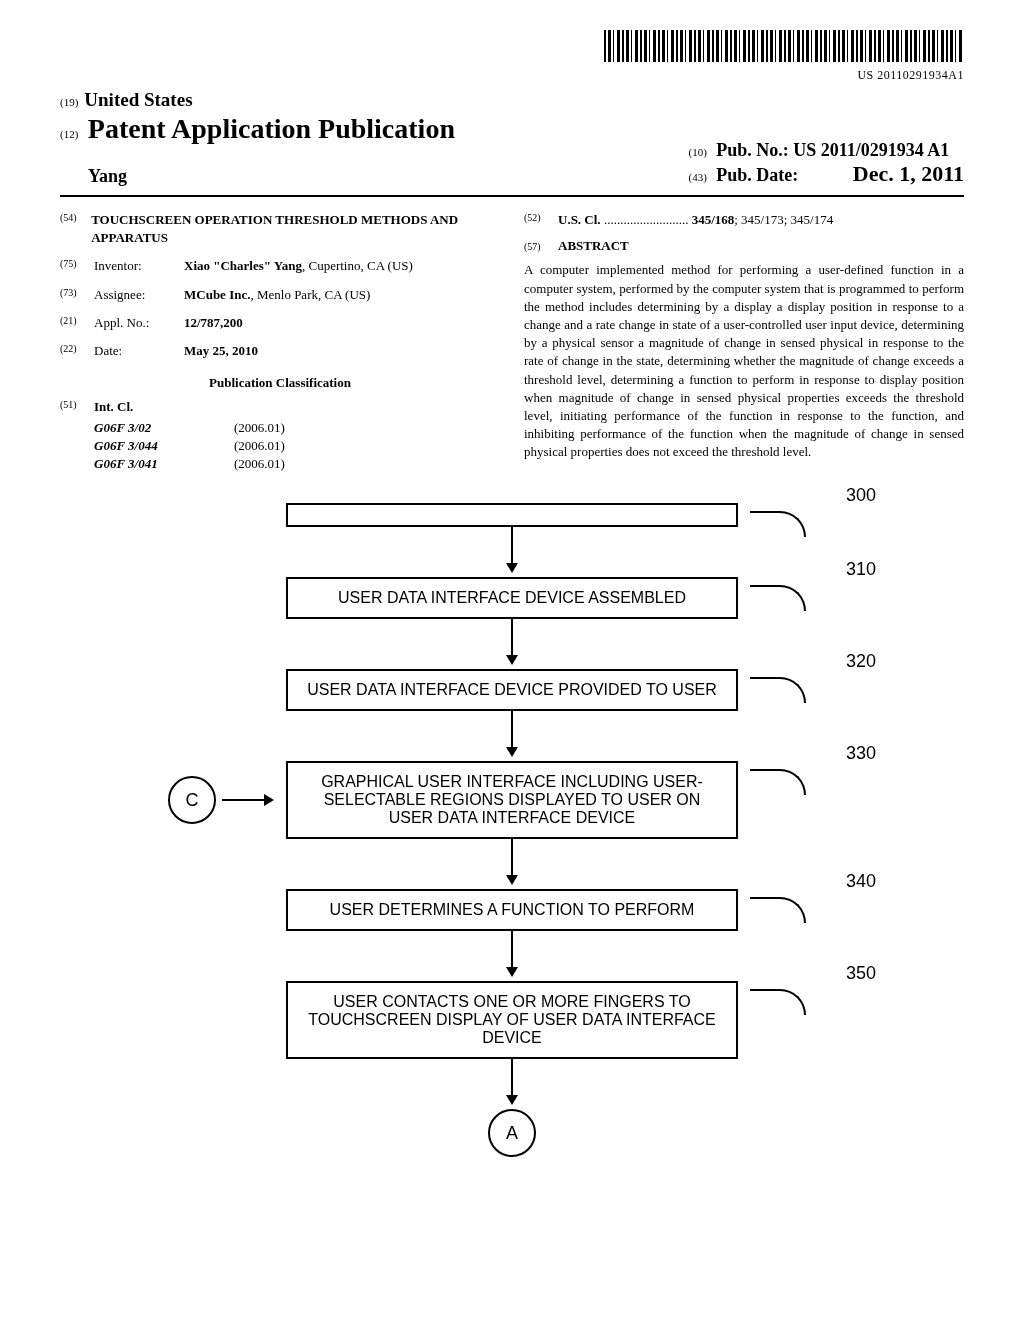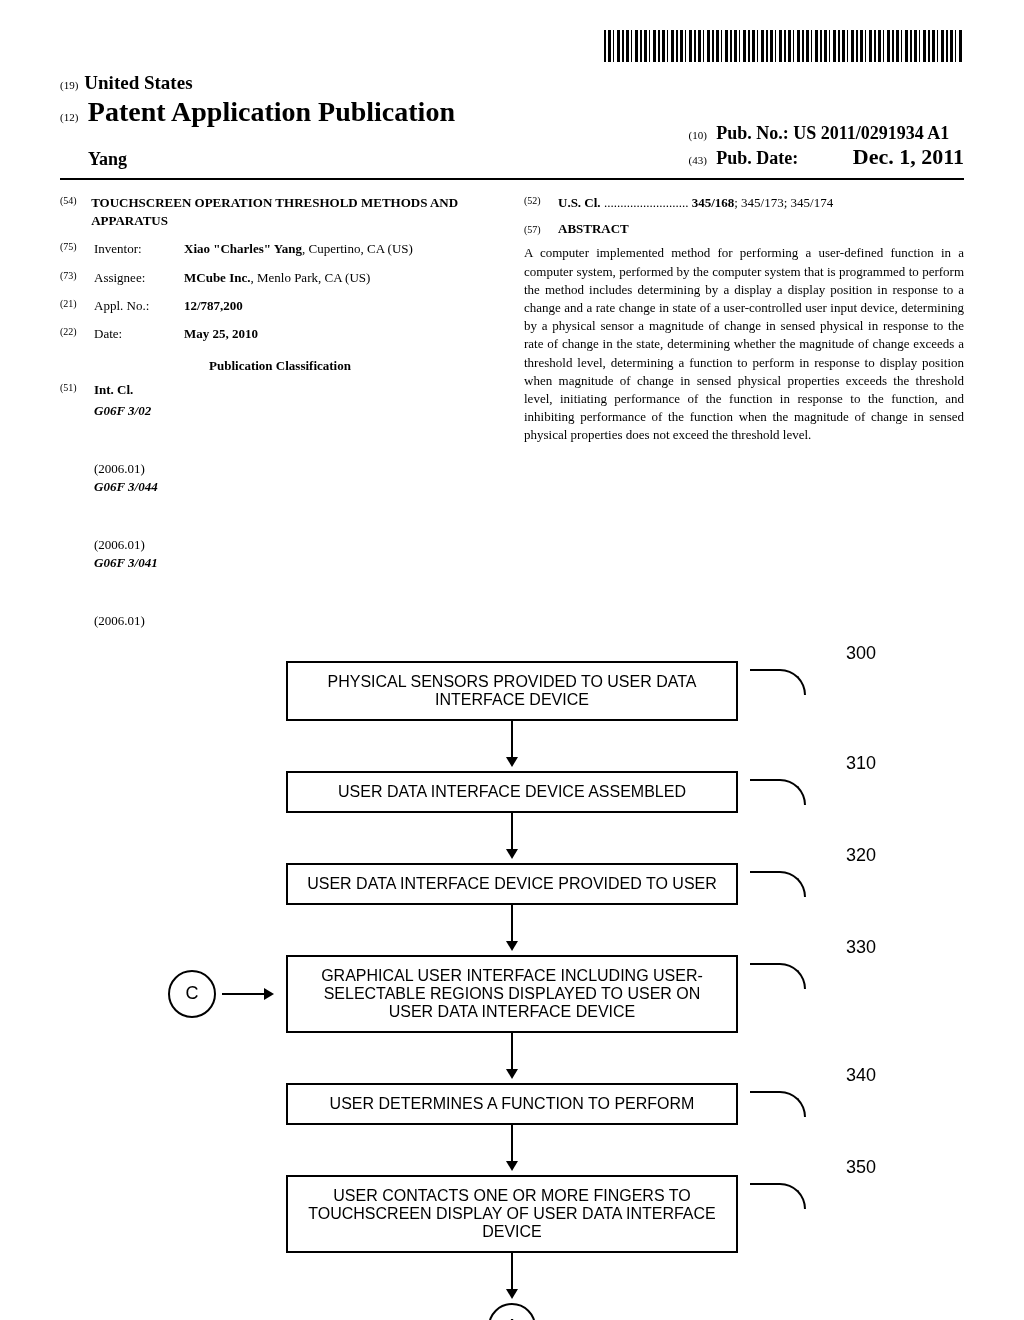--- a/index.html
+++ b/index.html
@@ -113,21 +113,20 @@
     text-align: center;
     font-weight: bold;
     margin: 14px 0 6px 0;
   }
   .intcl-list {
     margin-left: 34px;
   }
   .intcl-row {
     display: flex;
     gap: 40px;
-    flex-direction: column;
   }
   .intcl-code {
     font-style: italic;
     font-weight: bold;
     width: 100px;
   }
   .abstract-title {
     text-align: left;
     font-weight: bold;
     margin: 4px 0 6px 0;
@@ -238,20 +237,21 @@
     margin: 0 auto;
   }
 </style>
 </head>
 <body>
 
 <div class="page">
 
   <div class="barcode-block">
     <div class="barcode"></div>
+    <div class="barcode-text">US 20110291934A1</div>
   </div>
 
   <div class="header-top">
     <div class="header-row">
       <span class="small-num">(19)</span>
       <span class="us-title">United States</span>
     </div>
     <div class="header-row2">
       <div>
         <div>
@@ -353,21 +353,20 @@
       </div>
       <div class="abstract-text">A computer implemented method for performing a user-defined function in a computer system, performed by the computer system that is programmed to perform the method includes determining by a display a display position in response to a change and a rate change in state of a user-controlled user input device, determining by a physical sensor a magnitude of change in sensed physical in response to the rate of change in the state, determining whether the magnitude of change exceeds a threshold level, determining a function to perform in response to display position when magnitude of change in sensed physical properties exceeds the threshold level, initiating performance of the function in response to the function, and inhibiting performance of the function when the magnitude of change in sensed physical properties does not exceed the threshold level.</div>
     </div>
   </div>
 
   <div class="flowchart">
 
     <div class="flow-box">
       <div class="ref-curve"></div>
       <div class="ref-label">300</div>
-      <span>PHYSICAL SENSORS PROVIDED TO USER DATA INTERFACE DEVICE</span>
     </div>
     <div class="connector-wrap">
         <div class="arrow-down"></div>
       </div>
 
     <div class="flow-box">
       <div class="ref-curve"></div>
       <div class="ref-label">310</div>
       <span>USER DATA INTERFACE DEVICE ASSEMBLED</span>
     </div>

